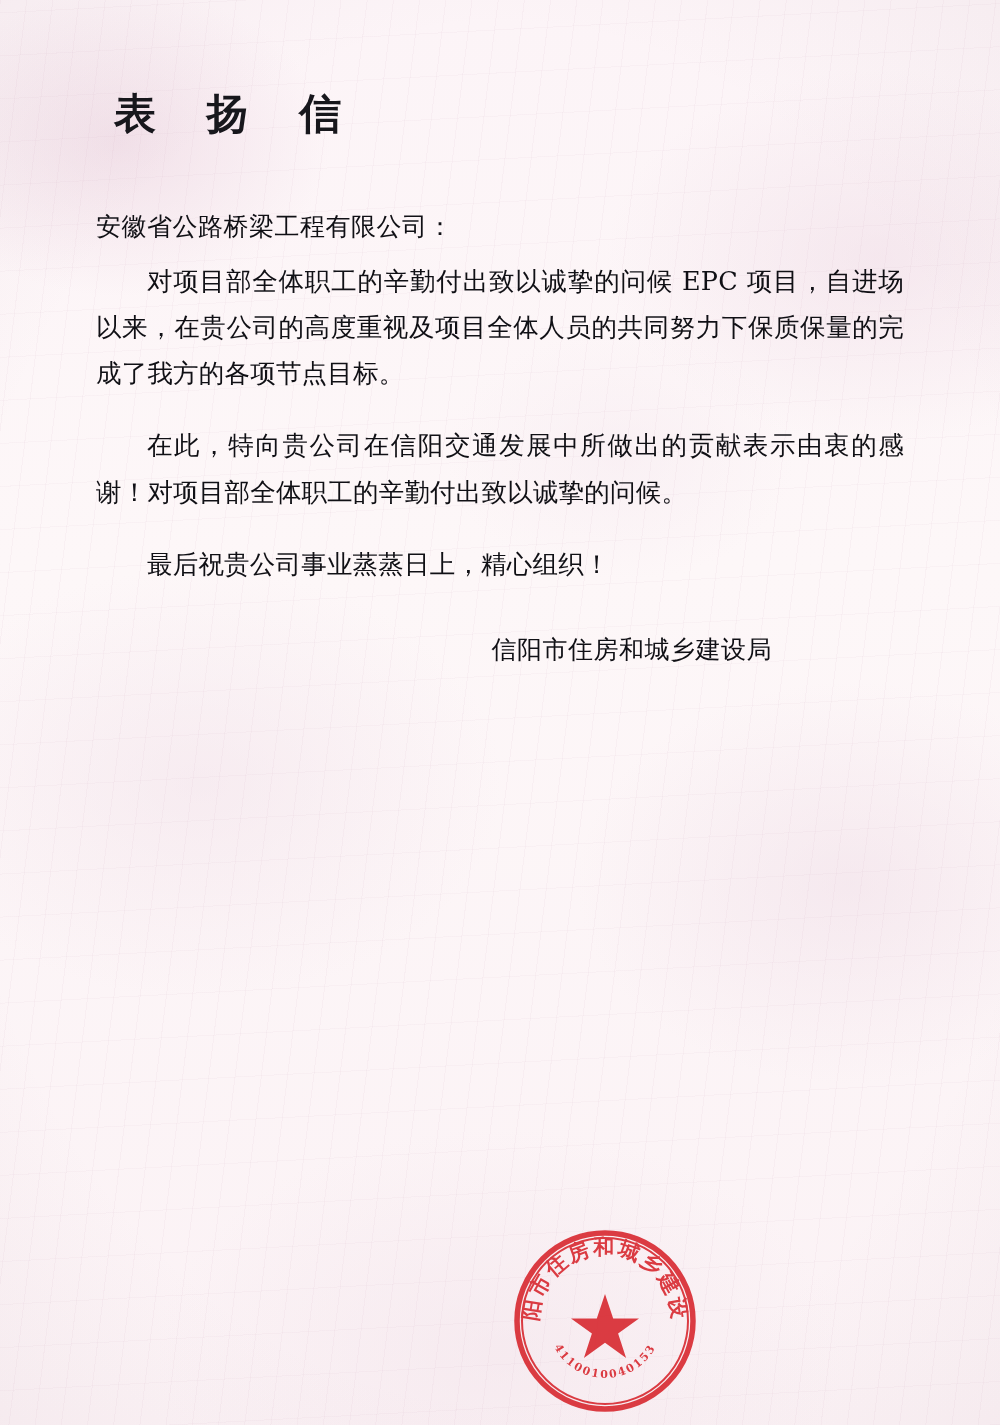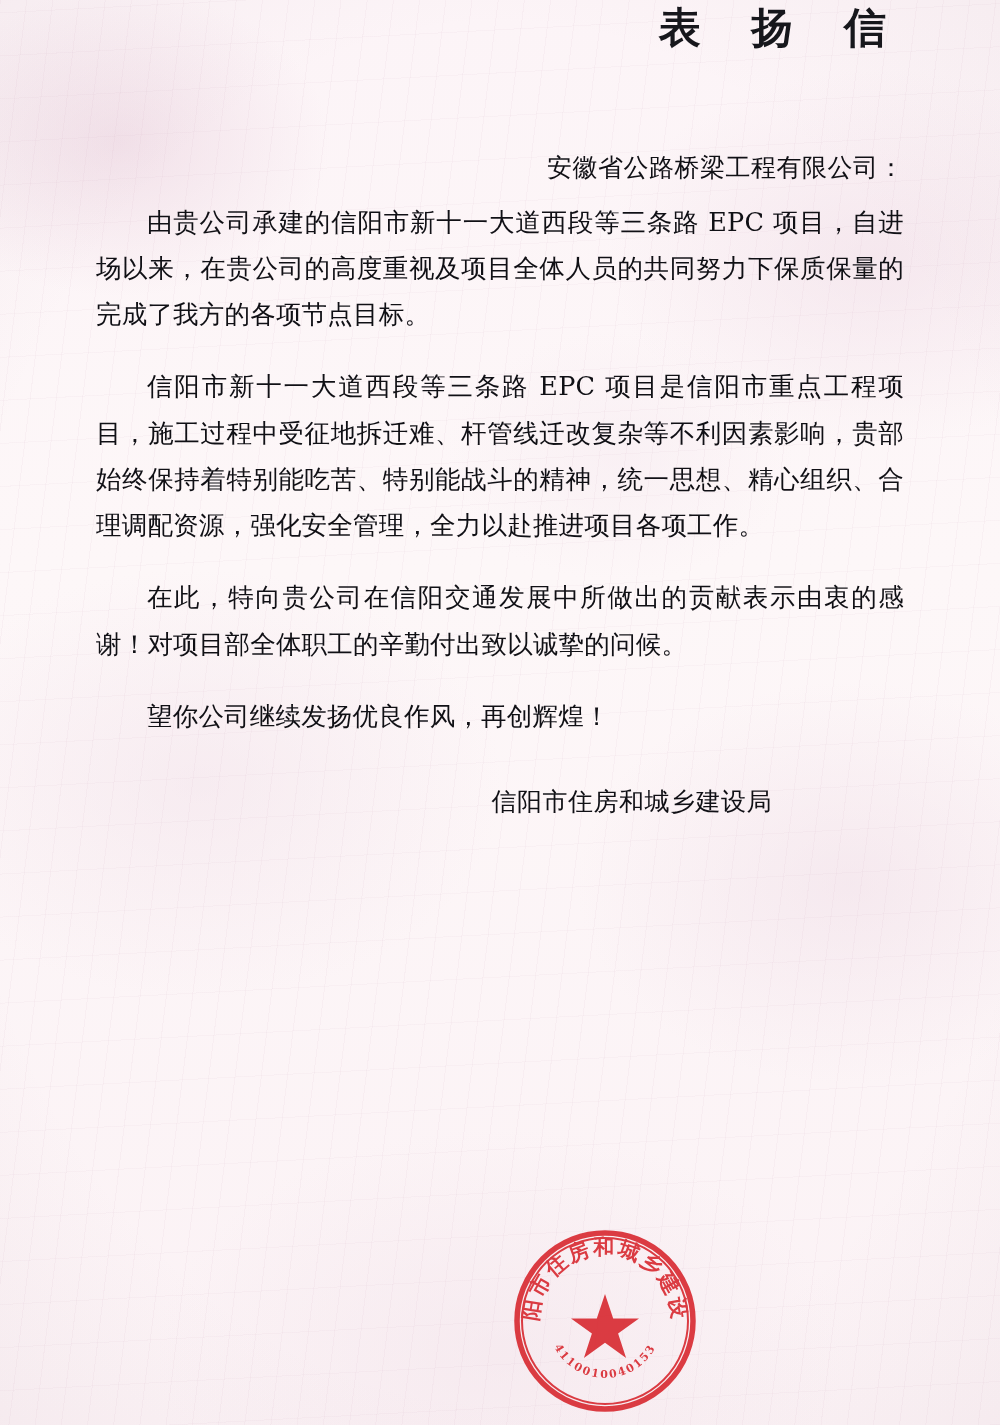--- a/index.html
+++ b/index.html
@@ -49,37 +49,37 @@
     pointer-events: none;
   }
 
   .content {
     position: relative;
     z-index: 3;
     padding: 0 96px;
   }
 
   #doc-title {
-    text-align: right;
+    text-align: left;
     font-size: 42px;
     letter-spacing: 18px;
     text-indent: 18px;
     color: #17171c;
     font-weight: 700;
     margin: 0;
+    padding-top: 86px;
     font-family: "DejaVu Serif", "Liberation Serif", serif;
   }
 
   #salutation {
     font-size: 25px;
     color: #101015;
-    margin-top: 93px;
+    margin-top: 66px;
     letter-spacing: 0.5px;
     line-height: 1.5;
-    text-align: right;
   }
 
   .para {
     font-size: 25.5px;
     color: #101015;
     line-height: 1.82;
     text-indent: 2em;
     margin-top: 12px;
     text-align: justify;
     letter-spacing: 0.2px;
@@ -128,24 +128,23 @@
 <body>
 
 <div id="paper">
 
   <div class="content">
 
     <h1 id="doc-title">表 扬 信</h1>
 
     <div id="salutation">安徽省公路桥梁工程有限公司：</div>
 
-    <p class="para">由贵公司承建的信阳市新十一大道西段等三条路 EPC 项目，自进场以来，在贵公司的高度重视及项目全体人员的共同努力下保质保量的完成了我方的各项节点目标。</p>
-    <p class="para">信阳市新十一大道西段等三条路 EPC 项目是信阳市重点工程项目，施工过程中受征地拆迁难、杆管线迁改复杂等不利因素影响，贵部始终保持着特别能吃苦、特别能战斗的精神，统一思想、精心组织、合理调配资源，强化安全管理，全力以赴推进项目各项工作。</p>
+    <p class="para">对项目部全体职工的辛勤付出致以诚挚的问候 EPC 项目，自进场以来，在贵公司的高度重视及项目全体人员的共同努力下保质保量的完成了我方的各项节点目标。</p>
     <p class="para">在此，特向贵公司在信阳交通发展中所做出的贡献表示由衷的感谢！对项目部全体职工的辛勤付出致以诚挚的问候。</p>
-    <p class="para">望你公司继续发扬优良作风，再创辉煌！</p>
+    <p class="para">最后祝贵公司事业蒸蒸日上，精心组织！</p>
 
     <div id="signature-block">
       <div class="sig-line">信阳市住房和城乡建设局</div>
     </div>
 
   </div>
 
   <div id="official-seal">
     <svg width="186" height="186" viewBox="0 0 186 186" xmlns="http://www.w3.org/2000/svg">
       <defs>

